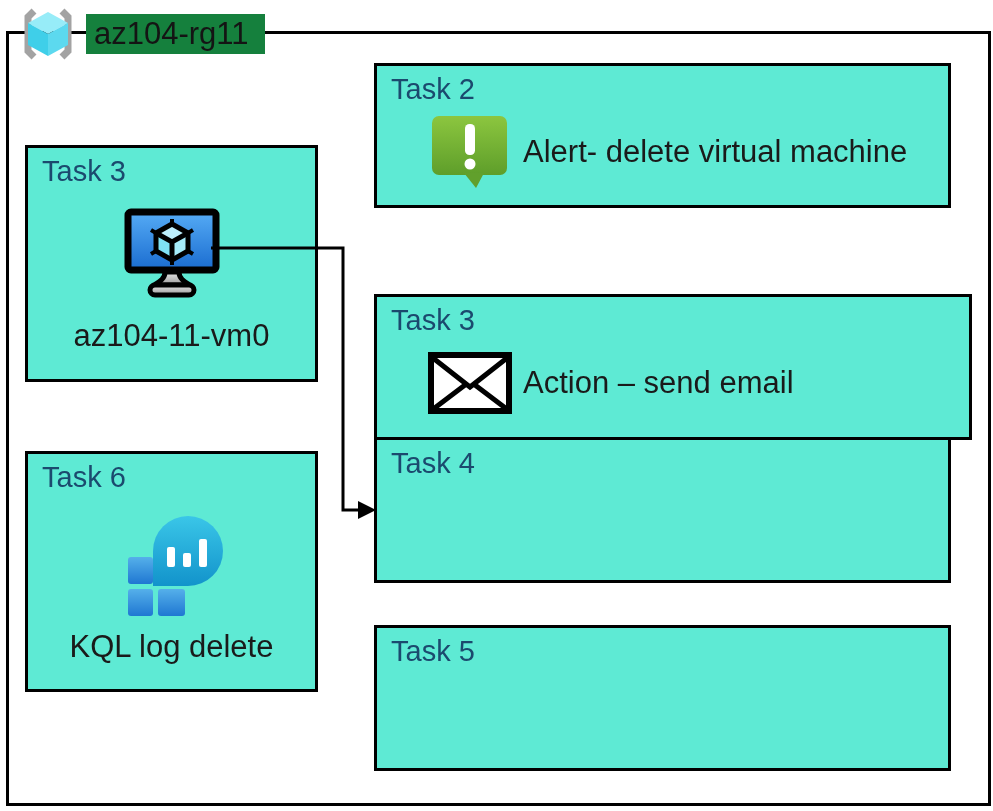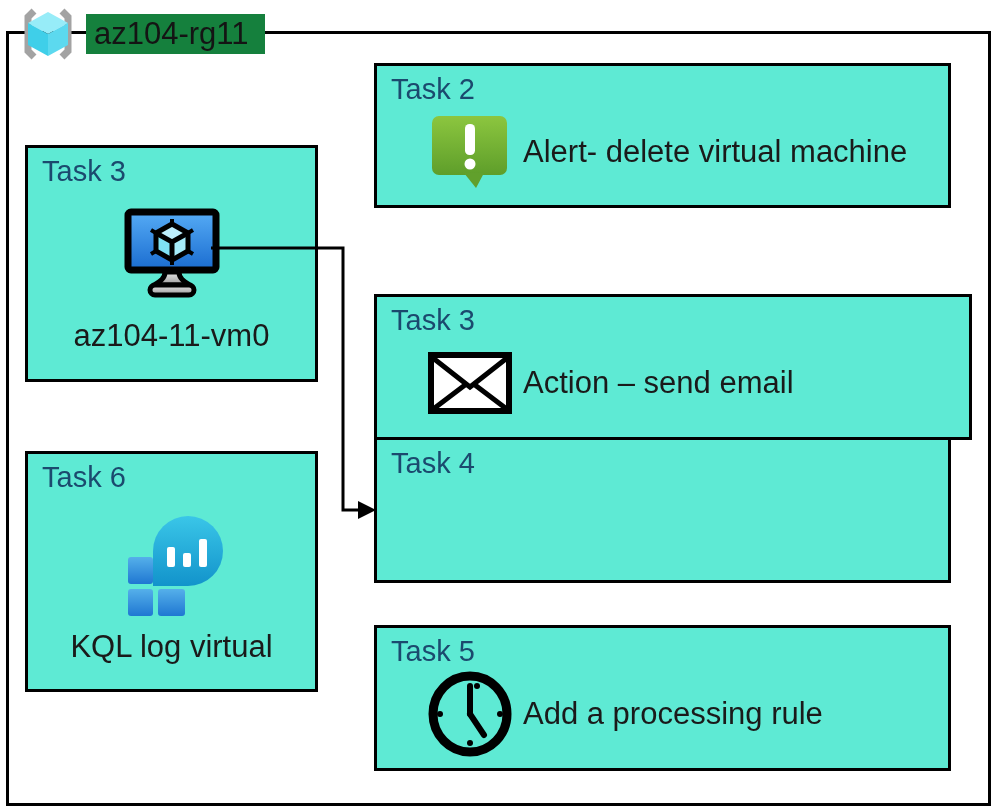--- a/index.html
+++ b/index.html
@@ -131,34 +131,20 @@
     <span class="caption">Action – send email</span>
   </div>
 </div>
 
 <div class="task-box box-t4">
   <div class="task-label">Task 4</div>
 </div>
 
 <div class="task-box box-t5">
   <div class="task-label">Task 5</div>
-  <div class="row">
-    <span class="icon-wrap">
-      <svg width="88" height="86" viewBox="0 0 88 86">
-        <ellipse cx="44" cy="43" rx="37" ry="38" fill="none" stroke="#000" stroke-width="9"></ellipse>
-        <line x1="44" y1="43" x2="44" y2="15" stroke="#000" stroke-width="6" stroke-linecap="round"></line>
-        <line x1="44" y1="43" x2="58" y2="64" stroke="#000" stroke-width="6" stroke-linecap="round"></line>
-        <circle cx="51" cy="15" r="3" fill="#000"></circle>
-        <circle cx="74" cy="43" r="3" fill="#000"></circle>
-        <circle cx="44" cy="72" r="3" fill="#000"></circle>
-        <circle cx="14" cy="43" r="3" fill="#000"></circle>
-      </svg>
-    </span>
-    <span class="caption">Add a processing rule</span>
-  </div>
 </div>
 
 <div class="task-box box-t6">
   <div class="task-label">Task 6</div>
   <div class="col col-t6">
     <svg class="icon-slot" width="104" height="110" viewBox="0 0 104 110">
       <defs>
         <linearGradient id="tealG" x1="0" y1="0" x2="0" y2="1">
           <stop offset="0" stop-color="#3ac6e8"></stop>
             <stop offset="1" stop-color="#1293cb"></stop>
@@ -169,20 +155,20 @@
         </linearGradient>
       </defs>
       <path d="M33,42 A35,35 0 1 1 68,77 L33,77 Z" fill="url(#tealG)"></path>
       <rect x="47" y="38" width="8" height="20" rx="2" fill="#fff"></rect>
       <rect x="63" y="44" width="8" height="14" rx="2" fill="#fff"></rect>
       <rect x="79" y="30" width="8" height="28" rx="2" fill="#fff"></rect>
       <rect x="8" y="48" width="25" height="27" rx="3" fill="url(#bluG)"></rect>
       <rect x="8" y="80" width="25" height="27" rx="3" fill="url(#bluG)"></rect>
       <rect x="38" y="80" width="27" height="27" rx="3" fill="url(#bluG)"></rect>
     </svg>
-    <span class="caption">KQL log virtual</span>
+    <span class="caption">KQL log delete</span>
   </div>
 </div>
 
 <svg class="connector-overlay" viewBox="0 0 993 811">
   <path d="M211,248 L343,248 L343,510 L360,510" fill="none" stroke="#000" stroke-width="3"></path>
   <polygon points="376,510 358,501 358,519" fill="#000"></polygon>
 </svg>
 
 </body></html>

